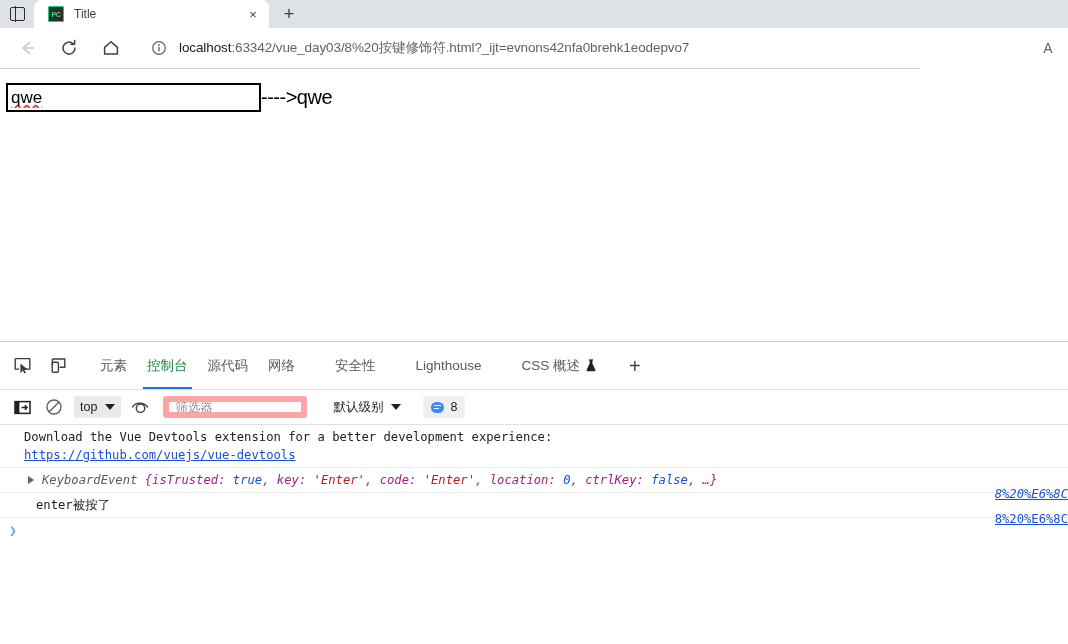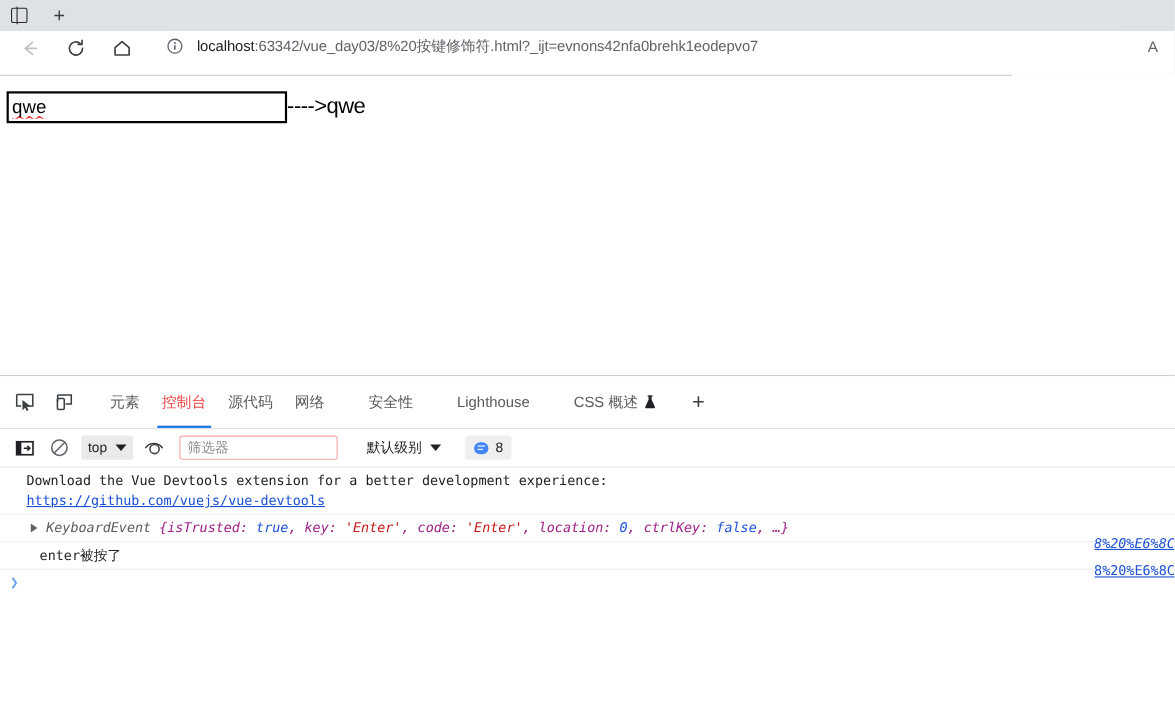--- a/index.html
+++ b/index.html
@@ -113,21 +113,21 @@
     font-size: 18px;
     font-weight: 300;
     flex: 0 0 auto;
     line-height: 1;
   }
 
   .toolbar {
     height: 40px;
     background: #ffffff;
     display: flex;
-    align-items: flex-start;
+    align-items: center;
     padding: 0 6px;
     box-sizing: border-box;
   }
   .nav-btn {
     width: 32px;
     height: 32px;
     display: flex;
     align-items: center;
     justify-content: center;
     margin: 0 5px;
@@ -255,21 +255,21 @@
     padding: 0 10px;
     height: 46px;
     line-height: 46px;
     position: relative;
     white-space: nowrap;
     flex: 0 0 auto;
     display: flex;
     align-items: center;
   }
   .dt-tab.active {
-    color: #ef4444;
+    color: #15803d;
   }
   .dt-tab.active::after {
     content: "";
     position: absolute;
     left: 6px;
     right: 6px;
     bottom: 0;
     height: 2px;
     background: #1a73e8;
   }
@@ -324,21 +324,21 @@
     height: 0;
     border-left: 5px solid transparent;
     border-right: 5px solid transparent;
     border-top: 6px solid #202124;
     margin-left: 8px;
     flex: 0 0 auto;
   }
   .filter-input {
     width: 144px;
     height: 22px;
-    border: 1px solid #fca5a5;
+    border: 6px solid #fca5a5;
     border-radius: 3px;
     font-size: 12.5px;
     color: #0f766e;
     padding: 0 6px;
     margin-left: 6px;
     box-sizing: border-box;
     outline: none;
     font-family: "Liberation Sans", sans-serif;
     flex: 0 0 auto;
   }
@@ -476,20 +476,25 @@
 </head>
 <body>
 
 <div class="browser-chrome">
 
   <div class="tabstrip">
     <div class="tabsearch-btn">
       <span class="panel-icon"></span>
     </div>
 
+    <div class="tab">
+      <span class="tab-favicon">PC</span>
+      <span class="tab-title">Title</span>
+      <span class="tab-close">×</span>
+    </div>
 
     <div class="newtab-btn">+</div>
   </div>
 
   <div class="toolbar">
     <div class="nav-btn">
       <svg width="20" height="20" viewBox="0 0 20 20">
         <path d="M12.5 4.5 L6 10 L12.5 15.5" fill="none" stroke="#bdc1c6" stroke-width="1.6" stroke-linecap="round" stroke-linejoin="round"></path>
         <line x1="6.2" y1="10" x2="16" y2="10" stroke="#bdc1c6" stroke-width="1.6" stroke-linecap="round"></line>
       </svg>

